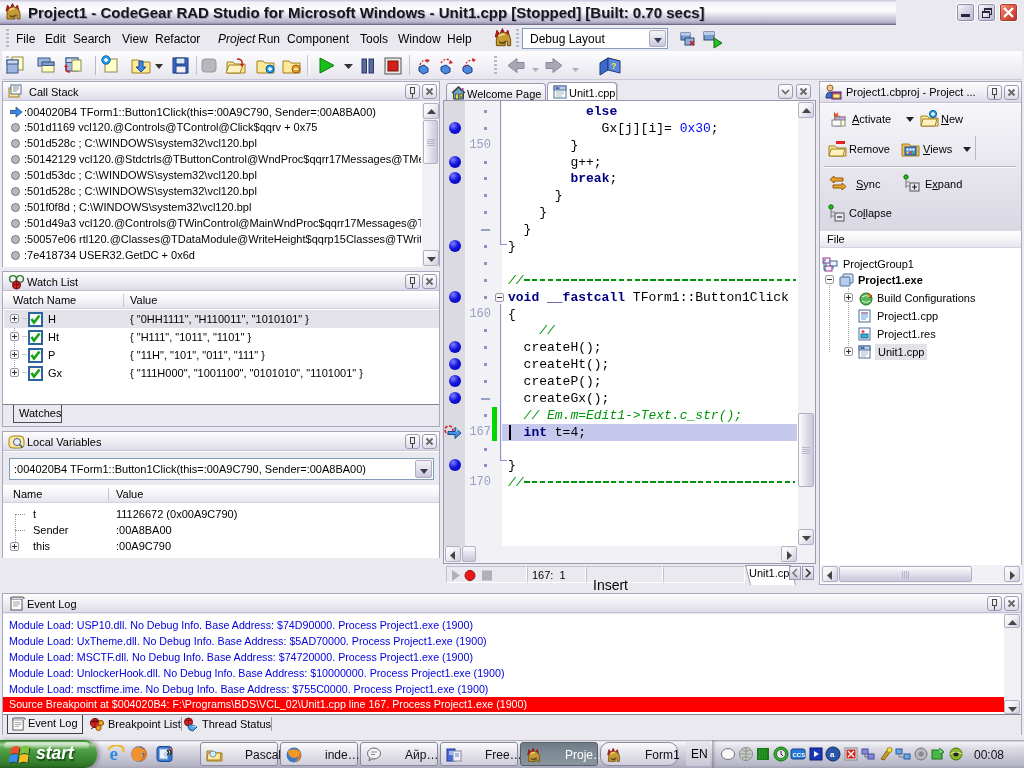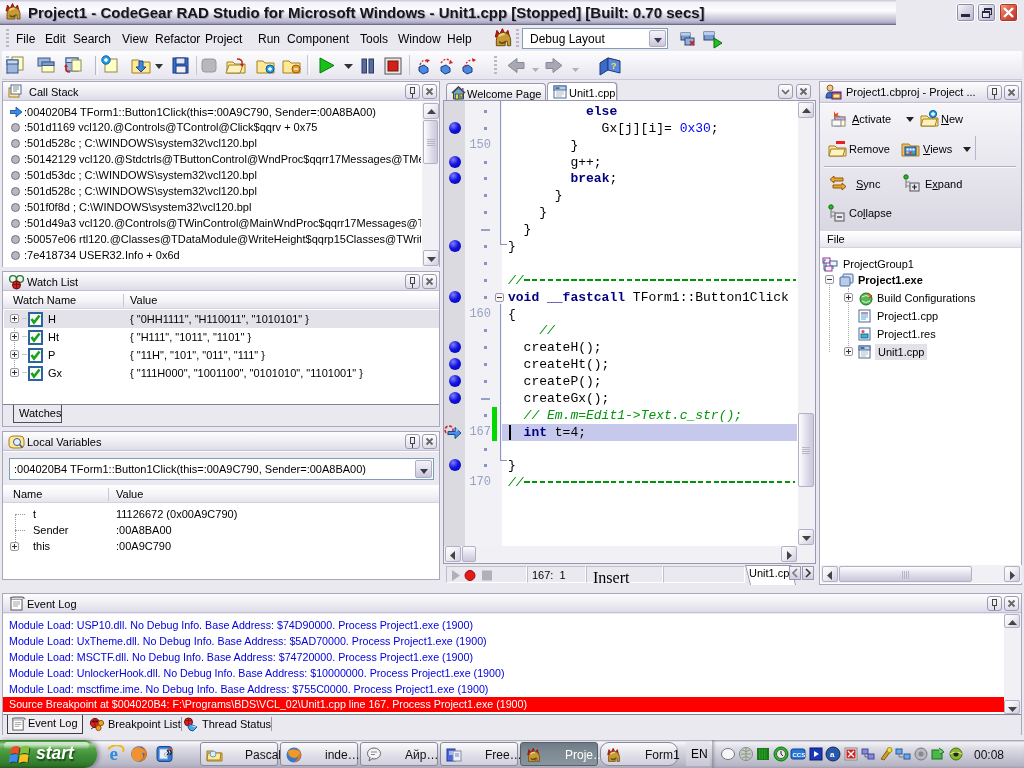--- a/index.html
+++ b/index.html
@@ -106,21 +106,21 @@
     </div>
 </div>
 
 <div id="menubar">
   <div class="grip" style="left:4px; top:3px;"></div>
   <span class="mi" style="left:14px;">File</span>
   <span class="mi" style="left:43px;">Edit</span>
   <span class="mi" style="left:71px;">Search</span>
   <span class="mi" style="left:120px;">View</span>
   <span class="mi" style="left:153px;">Refactor</span>
-  <span class="mi" style="left:203px;">Project</span>
+  <span class="mi" style="left:216px;font-style:italic;">Project</span>
   <span class="mi" style="left:256px;">Run</span>
   <span class="mi" style="left:285px;">Component</span>
   <span class="mi" style="left:358px;">Tools</span>
   <span class="mi" style="left:396px;">Window</span>
   <span class="mi" style="left:445px;">Help</span>
   <svg style="position:absolute;left:491px;top:1px;" width="21" height="22" viewBox="0 0 19 20">
     <path d="M2 9 L3.5 3 L6 6.5 L8.5 1.5 L11 6.5 L13.5 3 L15 9 Z" fill="#d41414" stroke="#7a0808" stroke-width=".8"></path>
     <path d="M3 17 L3 12 a6.5 7 0 0 1 13 0 l0 5 l-3 0 l0 -4 l-2 0 l0 4 Z" fill="#c89a34" stroke="#6a4c10" stroke-width=".9"></path>
     <path d="M4.5 8 q2 -3 6 -2.5 l0 2 q-3 -.5 -4.5 1.5 Z" fill="#ecd27c"></path>
     <path d="M5.5 12.5 q2 2.5 6 0 l0 2 q-3 2 -6 0 Z" fill="#6a4c10"></path>
@@ -299,21 +299,21 @@
 <div class="ev" style="left:21px;top:48px;color:#000;font-size:11px;">:501d53dc ; C:\WINDOWS\system32\vcl120.bpl</div>
 <div style="position:absolute;left:8px;top:68px;width:9px;height:9px;border-radius:50%;background:#b8b6c0;border:1px solid #76747f;"></div>
 <div class="ev" style="left:21px;top:64px;color:#000;font-size:11px;">:501d528c ; C:\WINDOWS\system32\vcl120.bpl</div>
 <div style="position:absolute;left:8px;top:84px;width:9px;height:9px;border-radius:50%;background:#b8b6c0;border:1px solid #76747f;"></div>
 <div class="ev" style="left:21px;top:80px;color:#000;font-size:11px;">:501f0f8d ; C:\WINDOWS\system32\vcl120.bpl</div>
 <div style="position:absolute;left:8px;top:100px;width:9px;height:9px;border-radius:50%;background:#b8b6c0;border:1px solid #76747f;"></div>
 <div class="ev" style="left:21px;top:96px;color:#000;font-size:11px;">:501d49a3 vcl120.@Controls@TWinControl@MainWndProc$qqrr17Messages@TM</div>
 <div style="position:absolute;left:8px;top:116px;width:9px;height:9px;border-radius:50%;background:#b8b6c0;border:1px solid #76747f;"></div>
 <div class="ev" style="left:21px;top:112px;color:#000;font-size:11px;">:50057e06 rtl120.@Classes@TDataModule@WriteHeight$qqrp15Classes@TWriter</div>
 <div style="position:absolute;left:8px;top:132px;width:9px;height:9px;border-radius:50%;background:#b8b6c0;border:1px solid #76747f;"></div>
-<div class="ev" style="left:21px;top:128px;color:#000;font-size:11px;">:7e418734 USER32.Info + 0x6d</div>
+<div class="ev" style="left:21px;top:128px;color:#000;font-size:11px;">:7e418734 USER32.GetDC + 0x6d</div>
     </div>
   <div class="strack" style="left:419px;top:20px;width:17px;height:165px;"></div>
   <div class="sbtn" style="left:420px;top:21px;">
       <svg width="11" height="10" viewBox="0 0 11 10">
         <path d="M5.5 2 L10 7 L1 7 Z" fill="#444"></path>
       </svg>
     </div>
   <div class="sthumb" style="left:420px;top:38px;width:15px;height:44px;">
       <div class="sgrip" style="top:18px;left:3px;"></div>
     </div>
@@ -397,21 +397,21 @@
       </svg>
     </div>
 <div class="ev" style="left:45px;top:93px;color:#000;font-size:11px;">Gx</div>
 <div class="ev" style="left:127px;top:93px;color:#000;font-size:11px;">{ "111H000", "1001100", "0101010", "1101001" }</div>
   <div style="position:absolute;left:0;top:132px;width:436px;height:22px;background:#ebe9f0;border-top:1px solid #84828e;">
     <div style="position:absolute;left:10px;top:0px;width:49px;height:18px;background:#ebe9f0;border:1px solid #4e4c56;border-top:none;">
         <div style="position:absolute;left:5px;top:2px;font-size:11px;">Watches</div>
       </div>
   </div>
 </div>
-<div class="panel" id="localvars" style="left:2px; top:431px; width:438px; height:149px;">
+<div class="panel" id="localvars" style="left:2px; top:431px; width:438px; height:127px;">
   <div class="phead">
     <svg style="position:absolute;left:5px;top:2px;" width="17" height="16" viewBox="0 0 17 16">
         <path d="M1 6 q0 -4 5 -4 l6 0 q4 0 4 4 l0 5 q0 3 -4 3 l-7 0 q-4 0 -4 -3 Z" fill="#ffe898" stroke="#a08020"></path>
         <circle cx="9" cy="8" r="3.5" fill="#e8f0ff" stroke="#3a5a9a"></circle>
         <path d="M11.5 10.5 l3 3" stroke="#3a5a9a" stroke-width="1.6"></path>
       </svg>
     <div class="ptitle">Local Variables</div>
     <div class="pbtn" style="left:402px;">
         <div class="ping"></div>
         <div class="pins"></div>
@@ -596,21 +596,21 @@
     <svg style="position:absolute;left:3px;top:2px;" width="60" height="13" viewBox="0 0 60 13">
         <path d="M2 1 L10 6.5 L2 12 Z" fill="#b0b0ba"></path>
         <circle cx="20" cy="6.5" r="5" fill="#e81818" stroke="#901010"></circle>
         <rect x="32" y="1.5" width="10" height="10" fill="#b0b0ba"></rect>
       </svg>
   </div>
   <div class="scell" style="left:84px;width:59px;">
       <div style="position:absolute;left:4px;top:2px;font-size:11px;">167:&nbsp; 1</div>
     </div>
   <div class="scell" style="left:143px;width:77px;">
-      <div style="position:absolute;left:6px;top:2px;font-size:16px;font-family:Liberation Serif, serif;">Insert</div>
+      <div style="position:absolute;left:6px;top:10px;font-size:14px;">Insert</div>
     </div>
   <div class="scell" style="left:220px;width:82px;"></div>
   <div style="position:absolute;left:302px;top:1px;width:46px;height:20px;background:#fff;border:1px solid #9a98ae;border-bottom:none;transform:skewX(14deg);transform-origin:0 0;"></div>
   <div style="position:absolute;left:306px;top:3px;font-size:11px;">Unit1.cp</div>
   <div style="position:absolute;left:346px;top:2px;width:12px;height:14px;background:linear-gradient(to bottom,#f4f3f8,#cfcddd);border:1px solid #9a98ae;"><svg width="10" height="12" viewBox="0 0 10 12">
         <path d="M7 2 L3 6 L7 10" fill="none" stroke="#777" stroke-width="1.6"></path>
       </svg></div>
   <div style="position:absolute;left:359px;top:2px;width:12px;height:14px;background:linear-gradient(to bottom,#f4f3f8,#cfcddd);border:1px solid #9a98ae;"><svg width="10" height="12" viewBox="0 0 10 12">
         <path d="M3 2 L7 6 L3 10" fill="none" stroke="#333" stroke-width="1.6"></path>
       </svg></div>

